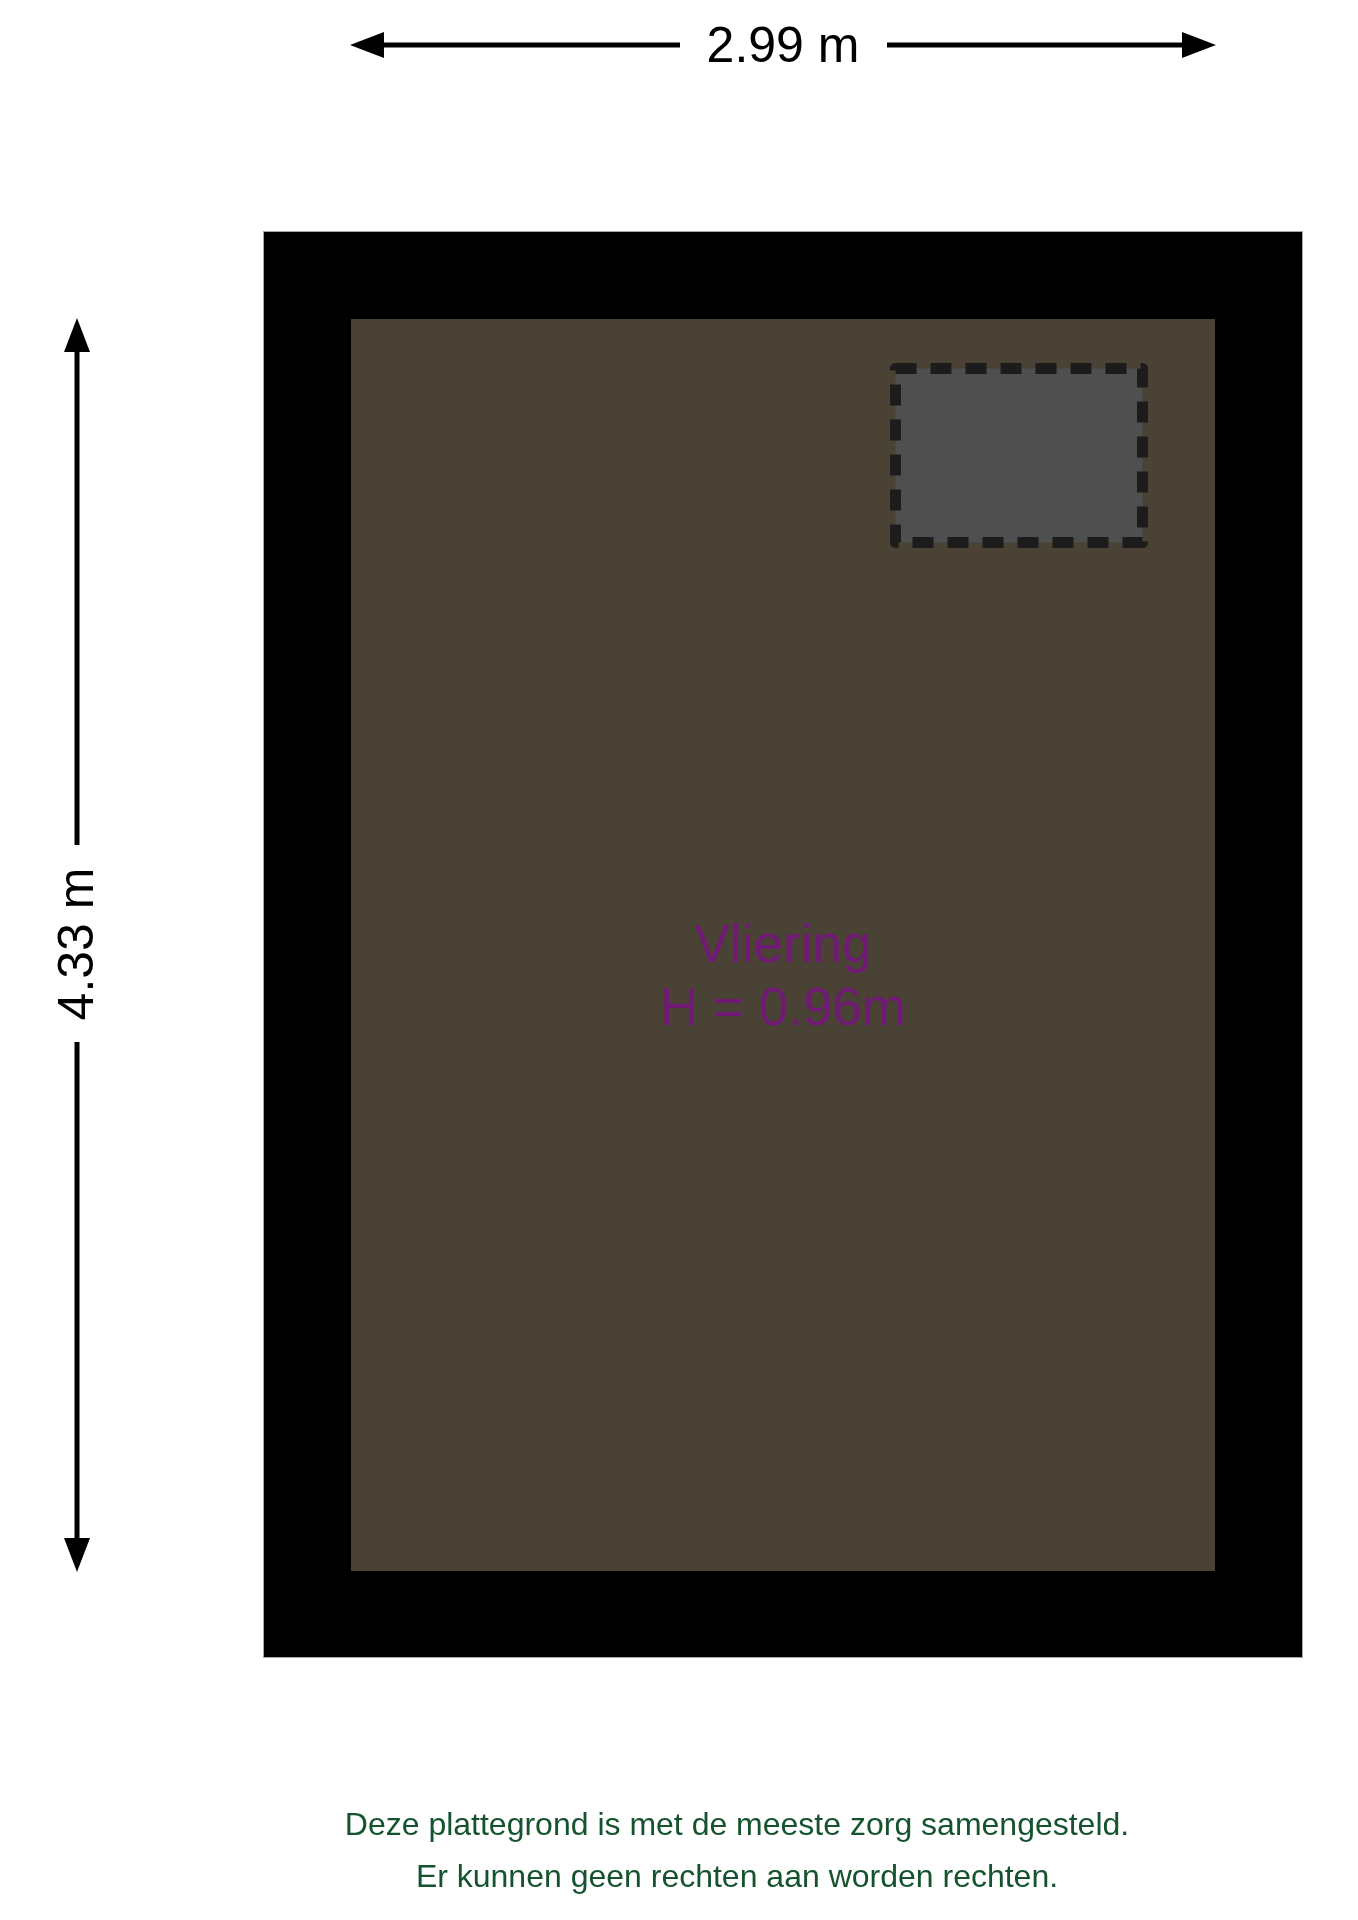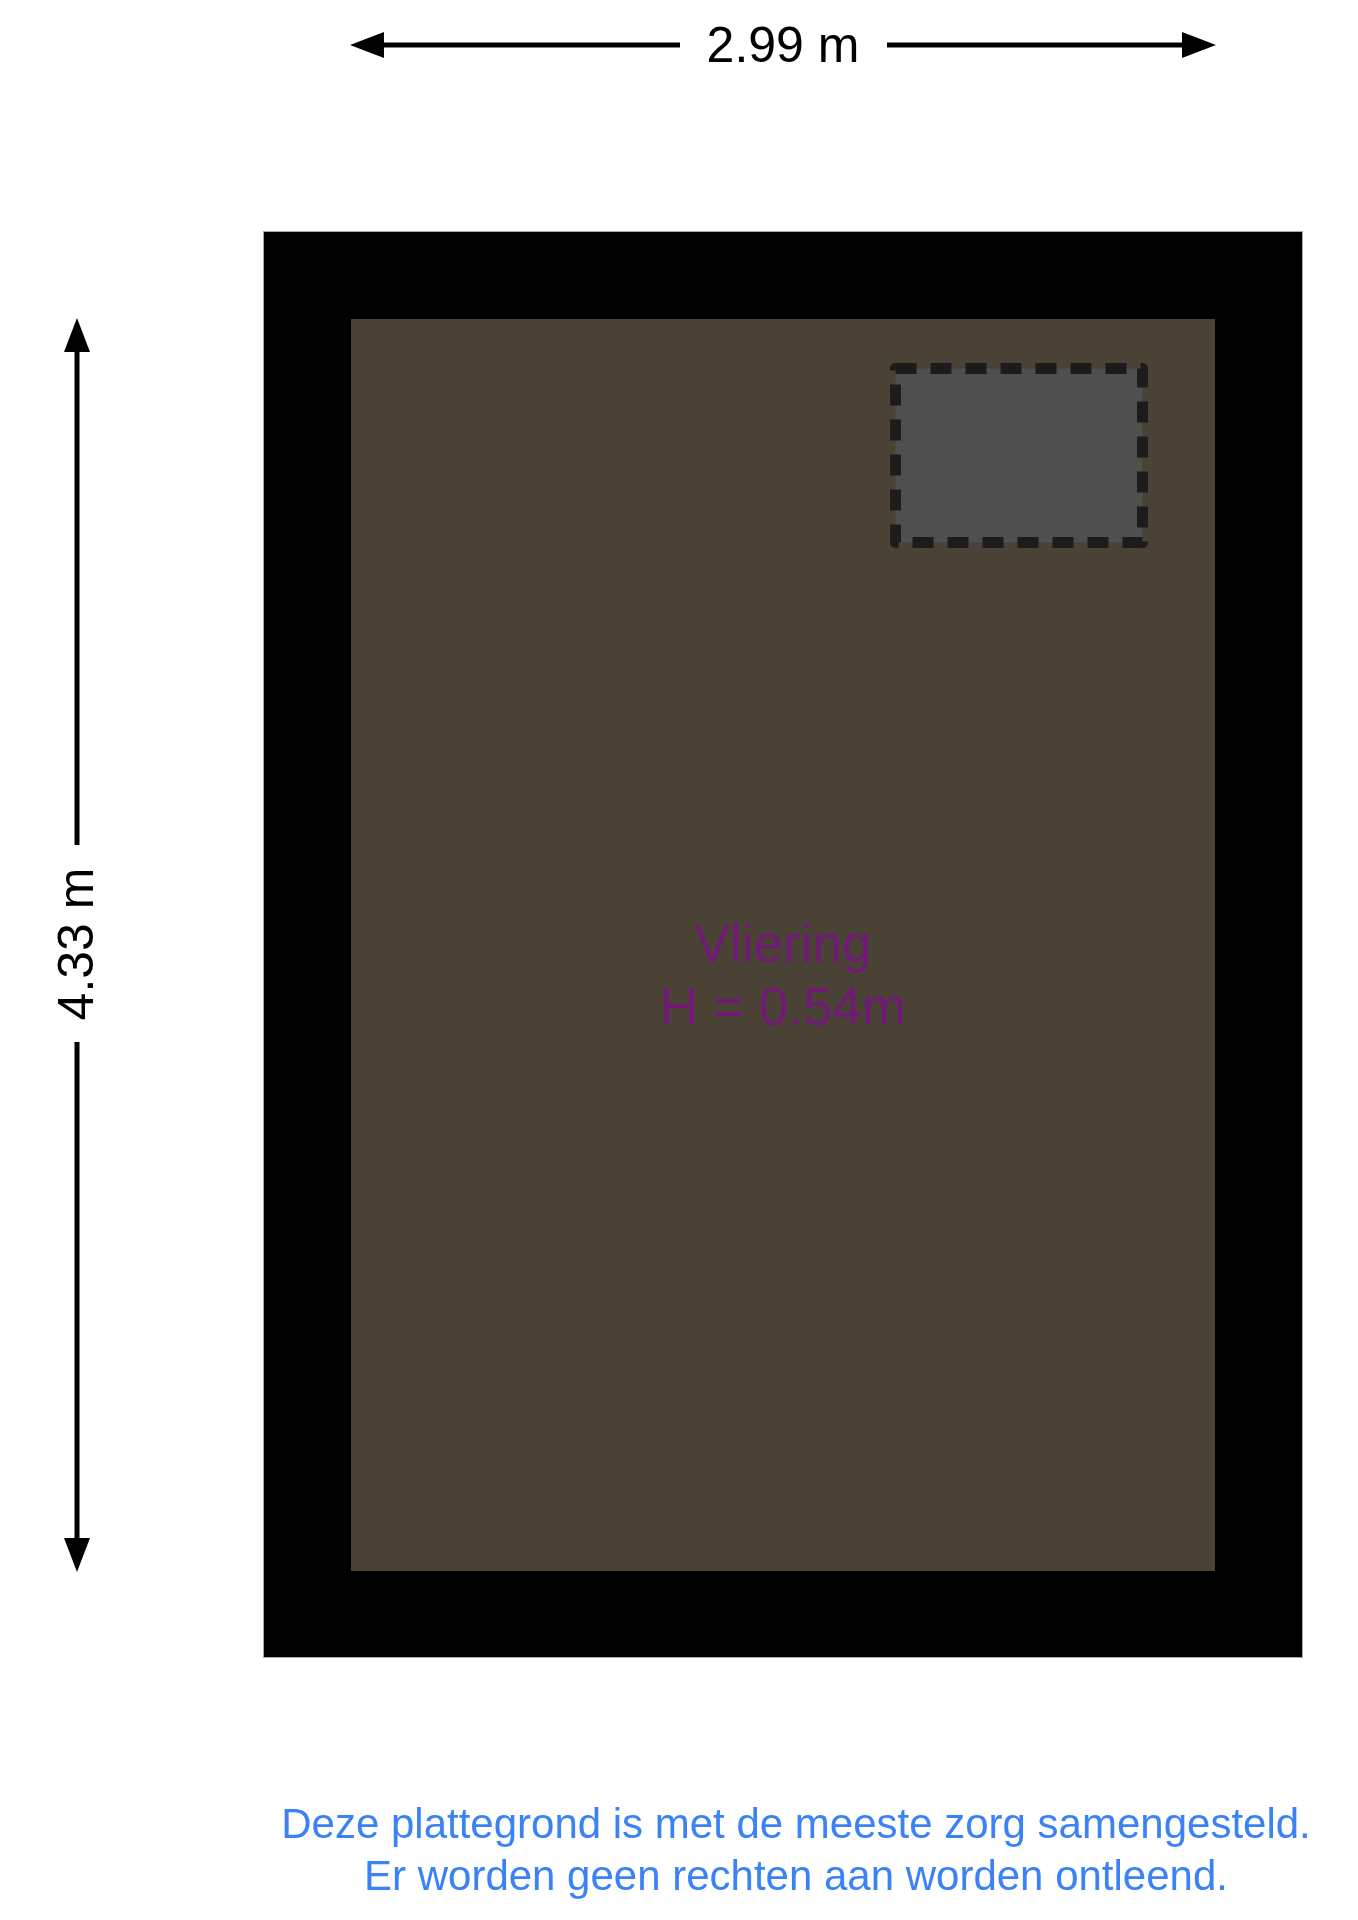--- a/index.html
+++ b/index.html
@@ -68,28 +68,28 @@
     transform: translateX(-50%);
     text-align: center;
     font-size: 53px;
     line-height: 63px;
     white-space: nowrap;
     color: #701a75;
   }
   
   .disclaimer {
     position: absolute;
-    left: 796px;
+    left: 737px;
     top: 1798px;
     transform: translateX(-50%);
     text-align: center;
-    font-size: 42px;
+    font-size: 32px;
     line-height: 52px;
     white-space: nowrap;
-    color: #3b82f6;
+    color: #14532d;
   }
 </style>
 </head>
 <body>
 
 <div id="canvas">
 
   <div class="outer-wall"></div>
 
   <div class="floor-area"></div>
@@ -114,21 +114,21 @@
       <polygon points="77,1572 64,1538 90,1538" stroke="none"></polygon>
     </g>
   </svg>
 
   <div class="dim-label horizontal">2.99 m</div>
 
   <div class="dim-label vertical">4.33 m</div>
 
   <div class="room-label">
     <div>Vliering</div>
-    <div>H = 0.54m</div>
+    <div>H = 0.96m</div>
   </div>
 
   <div class="disclaimer">
     <div>Deze plattegrond is met de meeste zorg samengesteld.</div>
-    <div>Er worden geen rechten aan worden ontleend.</div>
+    <div>Er kunnen geen rechten aan worden rechten.</div>
   </div>
 
 </div>
 
 </body></html>

